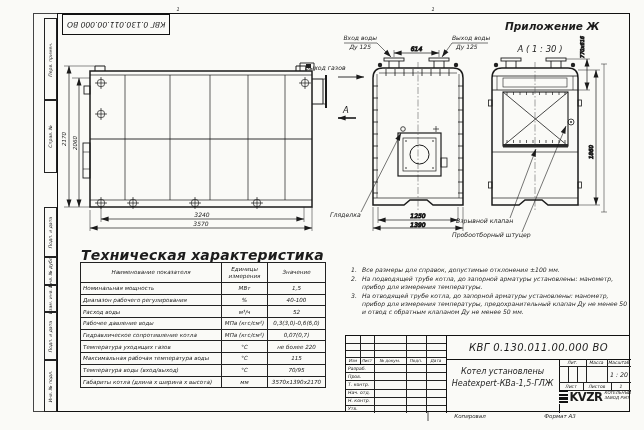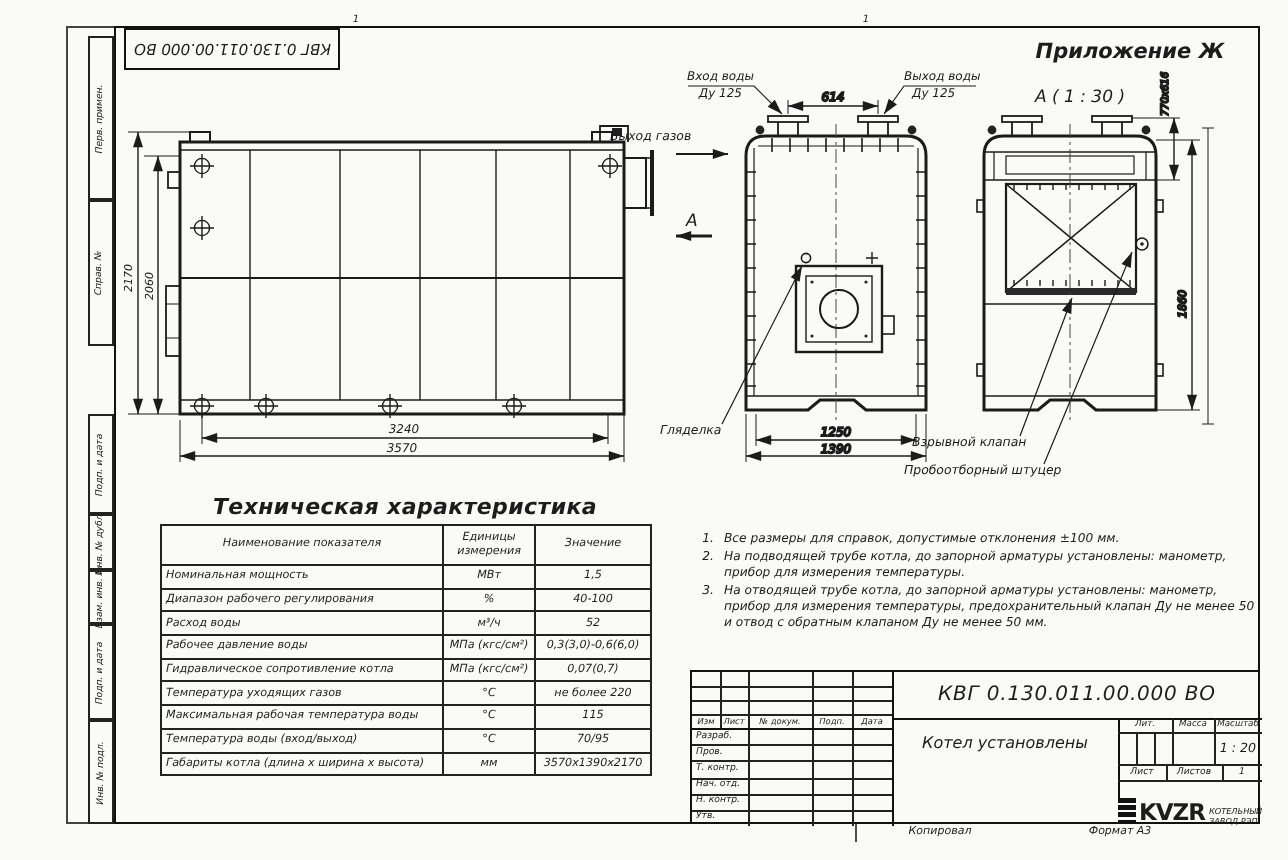--- a/index.html
+++ b/index.html
@@ -8,24 +8,24 @@
   #sheet *{box-sizing:border-box;}
   .abs{position:absolute;}
   .frame-outer{left:33px;top:13px;width:597px;height:399px;border:0.7px solid #444;}
   .frame-main{left:57px;top:13px;width:573px;height:399px;border:1.4px solid #111;}
   .vlab{position:absolute;left:44px;width:13px;border:0.8px solid #222;
         display:flex;align-items:center;justify-content:center;}
   .vlab span{transform:rotate(-90deg);white-space:nowrap;font-size:4.6px;font-style:italic;color:#222;}
   .docbox{left:62px;top:14px;width:108px;height:21px;border:1.1px solid #111;
           display:flex;align-items:center;justify-content:center;}
   .docbox span{transform:rotate(180deg);font-size:7.6px;font-style:italic;white-space:nowrap;}
-  .hdr-appendix{left:505px;top:20px;width:120px;text-align:center;font-size:10.5px;font-style:italic;font-weight:bold;}
+  .hdr-appendix{left:505px;top:20px;width:120px;font-size:10.5px;font-style:italic;font-weight:bold;}
   .hdr-secview{left:500px;top:44px;width:80px;text-align:center;font-size:8.5px;font-style:italic;}
   
-  .spec-title{left:80px;top:247px;width:245px;text-align:center;font-size:11px;font-style:italic;font-weight:bold;letter-spacing:.2px;}
+  .spec-title{left:80px;top:247px;width:245px;text-align:center;font-size:14px;font-style:italic;font-weight:bold;letter-spacing:.2px;}
   table.spec{position:absolute;left:80px;top:262px;width:246px;border-collapse:collapse;}
   table.spec th,table.spec td{border:0.9px solid #222;font-style:italic;font-weight:normal;
         padding:0 2px;line-height:1.1;}
   table.spec th{font-size:5.6px;text-align:center;height:20px;}
   table.spec td{font-size:5.6px;height:11.7px;}
   td.c,th.c{text-align:center;}
   td.u{font-size:5.1px;text-align:center;white-space:nowrap;}
   td.v{font-size:5.2px;text-align:center;white-space:nowrap;}
   
   .notes{left:346px;top:266px;width:282px;font-size:6.1px;font-style:italic;line-height:1.32;}
@@ -38,21 +38,21 @@
   .tb .hl{height:0.8px;}
   .tb .vl{width:0.8px;}
   .tb .thick{background:#111;}
   .cell{position:absolute;display:flex;align-items:center;justify-content:center;
         font-style:italic;overflow:hidden;white-space:nowrap;}
   .cell.l{justify-content:flex-start;padding-left:2px;}
   .tb-doc{left:100px;top:0;width:185px;height:23px;font-size:10px;letter-spacing:.4px;}
   .tb-name{left:100px;top:23px;width:113px;height:77px;flex-direction:column;justify-content:flex-start;padding-top:7px;font-size:8px;line-height:1.45;}
   .below-frame{font-size:5.5px;font-style:italic;}
   
-  .logo{left:213px;top:54px;width:72px;height:23px;display:flex;align-items:flex-end;justify-content:center;position:absolute;}
+  .logo{left:213px;top:54px;width:72px;height:23px;display:flex;align-items:flex-start;justify-content:center;position:absolute;}
   .logo .bar{width:9px;height:14px;background:repeating-linear-gradient(180deg,#111 0 2.4px,#fafaf7 2.4px 3.6px);margin-right:1.5px;flex:none;}
   .logo .kv{font-weight:bold;font-size:11.5px;letter-spacing:-0.5px;font-style:normal;}
   .logo .co{margin-left:2px;font-size:4.1px;line-height:1.25;font-style:italic;text-align:left;}
   svg text{font-family:"DejaVu Sans",sans-serif;font-style:italic;fill:#1b1b1b;}
 </style>
 </head>
 <body>
 
 <div id="sheet">
 
@@ -359,20 +359,21 @@
     <div class="cell l" style="left:0;top:28px;width:28px;height:8.2px;font-size:4.6px;">Разраб.</div>
     <div class="cell l" style="left:0;top:36.2px;width:28px;height:8.2px;font-size:4.6px;">Пров.</div>
     <div class="cell l" style="left:0;top:44.3px;width:28px;height:8.2px;font-size:4.6px;">Т. контр.</div>
     <div class="cell l" style="left:0;top:52.5px;width:28px;height:8.2px;font-size:4.6px;">Нач. отд.</div>
     <div class="cell l" style="left:0;top:60.7px;width:28px;height:8.2px;font-size:4.6px;">Н. контр.</div>
     <div class="cell l" style="left:0;top:68.8px;width:28px;height:8.2px;font-size:4.6px;">Утв.</div>
 
     <div class="cell tb-doc">КВГ 0.130.011.00.000 ВО</div>
     <div class="cell tb-name">
       <div>Котел установлены</div>
+      <div>Heatexpert-КВа-1,5-ГЛЖ</div>
     </div>
 
     <div class="cell" style="left:213px;top:23px;width:27px;height:7px;font-size:4.4px;">Лит.</div>
     <div class="cell" style="left:240px;top:23px;width:21px;height:7px;font-size:4.4px;">Масса</div>
     <div class="cell" style="left:261px;top:23px;width:24px;height:7px;font-size:4.4px;">Масштаб</div>
     <div class="cell" style="left:261px;top:30px;width:24px;height:16px;font-size:6.3px;">1 : 20</div>
     <div class="cell" style="left:213px;top:46px;width:24px;height:8px;font-size:4.6px;">Лист</div>
     <div class="cell" style="left:237px;top:46px;width:28px;height:8px;font-size:4.6px;">Листов</div>
     <div class="cell" style="left:265px;top:46px;width:20px;height:8px;font-size:4.6px;">1</div>
 

